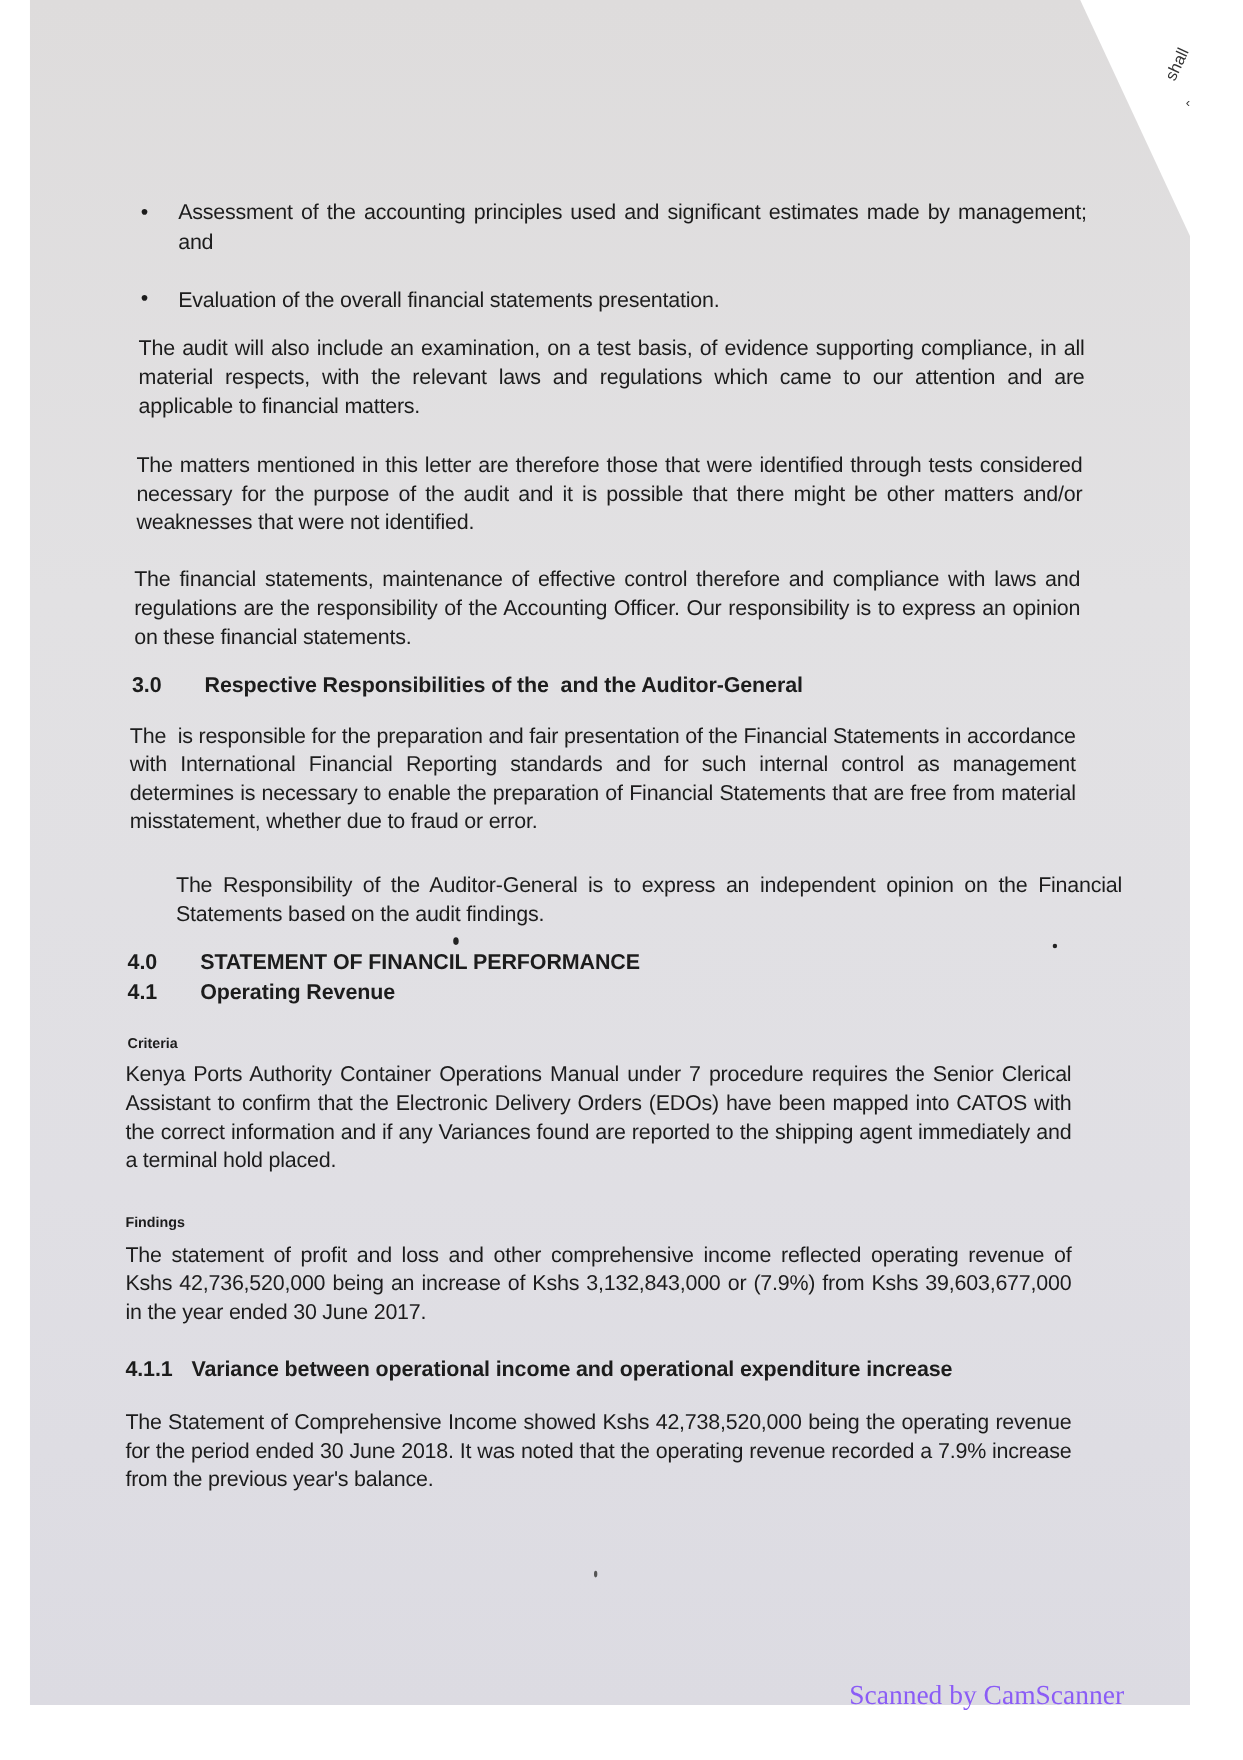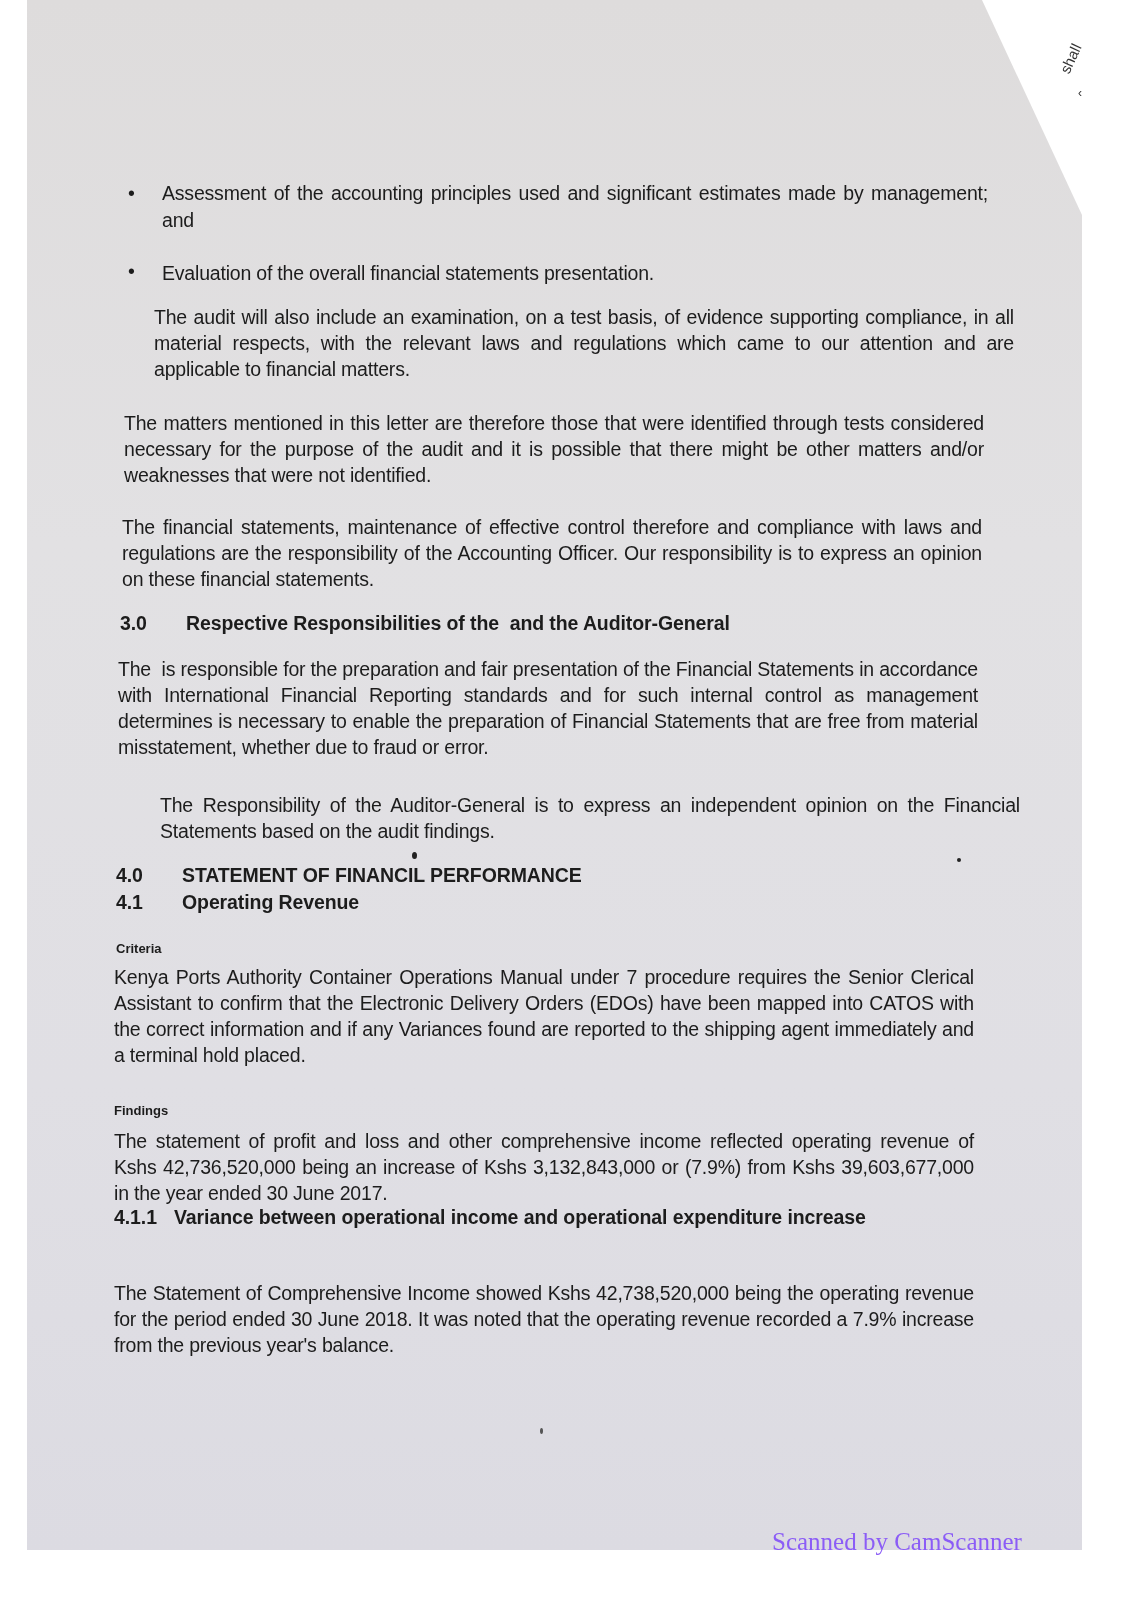--- a/index.html
+++ b/index.html
@@ -104,21 +104,21 @@
   <span class="bullet" style="left:128px; top:180px;">•</span>
   <div class="block" style="left:162px; top:180px; width:826px; line-height:27px;">
     <p>Assessment of the accounting principles used and significant estimates made by management; and</p>
   </div>
 
   <span class="bullet" style="left:128px; top:258px;">•</span>
   <div class="block" style="left:162px; top:260px; width:826px;">
     <p>Evaluation of the overall financial statements presentation.</p>
   </div>
 
-  <div class="block" style="left:126px; top:304px;margin-left:28px;">
+  <div class="block" style="left:126px; top:304px;">
     <p>The audit will also include an examination, on a test basis, of evidence supporting compliance, in all material respects, with the relevant laws and regulations which came to our attention and are applicable to financial matters.</p>
   </div>
 
   <div class="block" style="left:124px; top:410px;">
     <p>The matters mentioned in this letter are therefore those that were identified through tests considered necessary for the purpose of the audit and it is possible that there might be other matters and/or weaknesses that were not identified.</p>
   </div>
 
   <div class="block" style="left:122px; top:514px;">
     <p>The financial statements, maintenance of effective control therefore and compliance with laws and regulations are the responsibility of the Accounting Officer. Our responsibility is to express an opinion on these financial statements.</p>
   </div>
@@ -145,21 +145,21 @@
   <div class="subhead" style="left:116px; top:936px;">Criteria</div>
   <div class="block" style="left:114px; top:964px;">
     <p>Kenya Ports Authority Container Operations Manual under 7 procedure requires the Senior Clerical Assistant to confirm that the Electronic Delivery Orders (EDOs) have been mapped into CATOS with the correct information and if any Variances found are reported to the shipping agent immediately and a terminal hold placed.</p>
   </div>
 
   <div class="subhead" style="left:114px; top:1098px;">Findings</div>
   <div class="block" style="left:114px; top:1128px;">
     <p>The statement of profit and loss and other comprehensive income reflected operating revenue of Kshs 42,736,520,000 being an increase of Kshs 3,132,843,000 or (7.9%) from Kshs 39,603,677,000 in the year ended 30 June 2017.</p>
   </div>
 
-  <div class="heading" style="left:114px; top:1204px;">
+  <div class="heading" style="left:114px; top:1232px;">
     <span class="num wide">4.1.1</span><span>Variance between operational income and operational expenditure increase</span>
   </div>
 
   <div class="block" style="left:114px; top:1280px;">
     <p>The Statement of Comprehensive Income showed Kshs 42,738,520,000 being the operating revenue for the period ended 30 June 2018. It was noted that the operating revenue recorded a 7.9% increase from the previous year's balance.</p>
   </div>
 
   <span class="speck" style="left:412px; top:852px; width:5px; height:7px;"></span>
   <span class="speck" style="left:957px; top:858px;"></span>
   <span class="speck" style="left:540px; top:1428px; width:3px; height:6px; background:#555;"></span>

